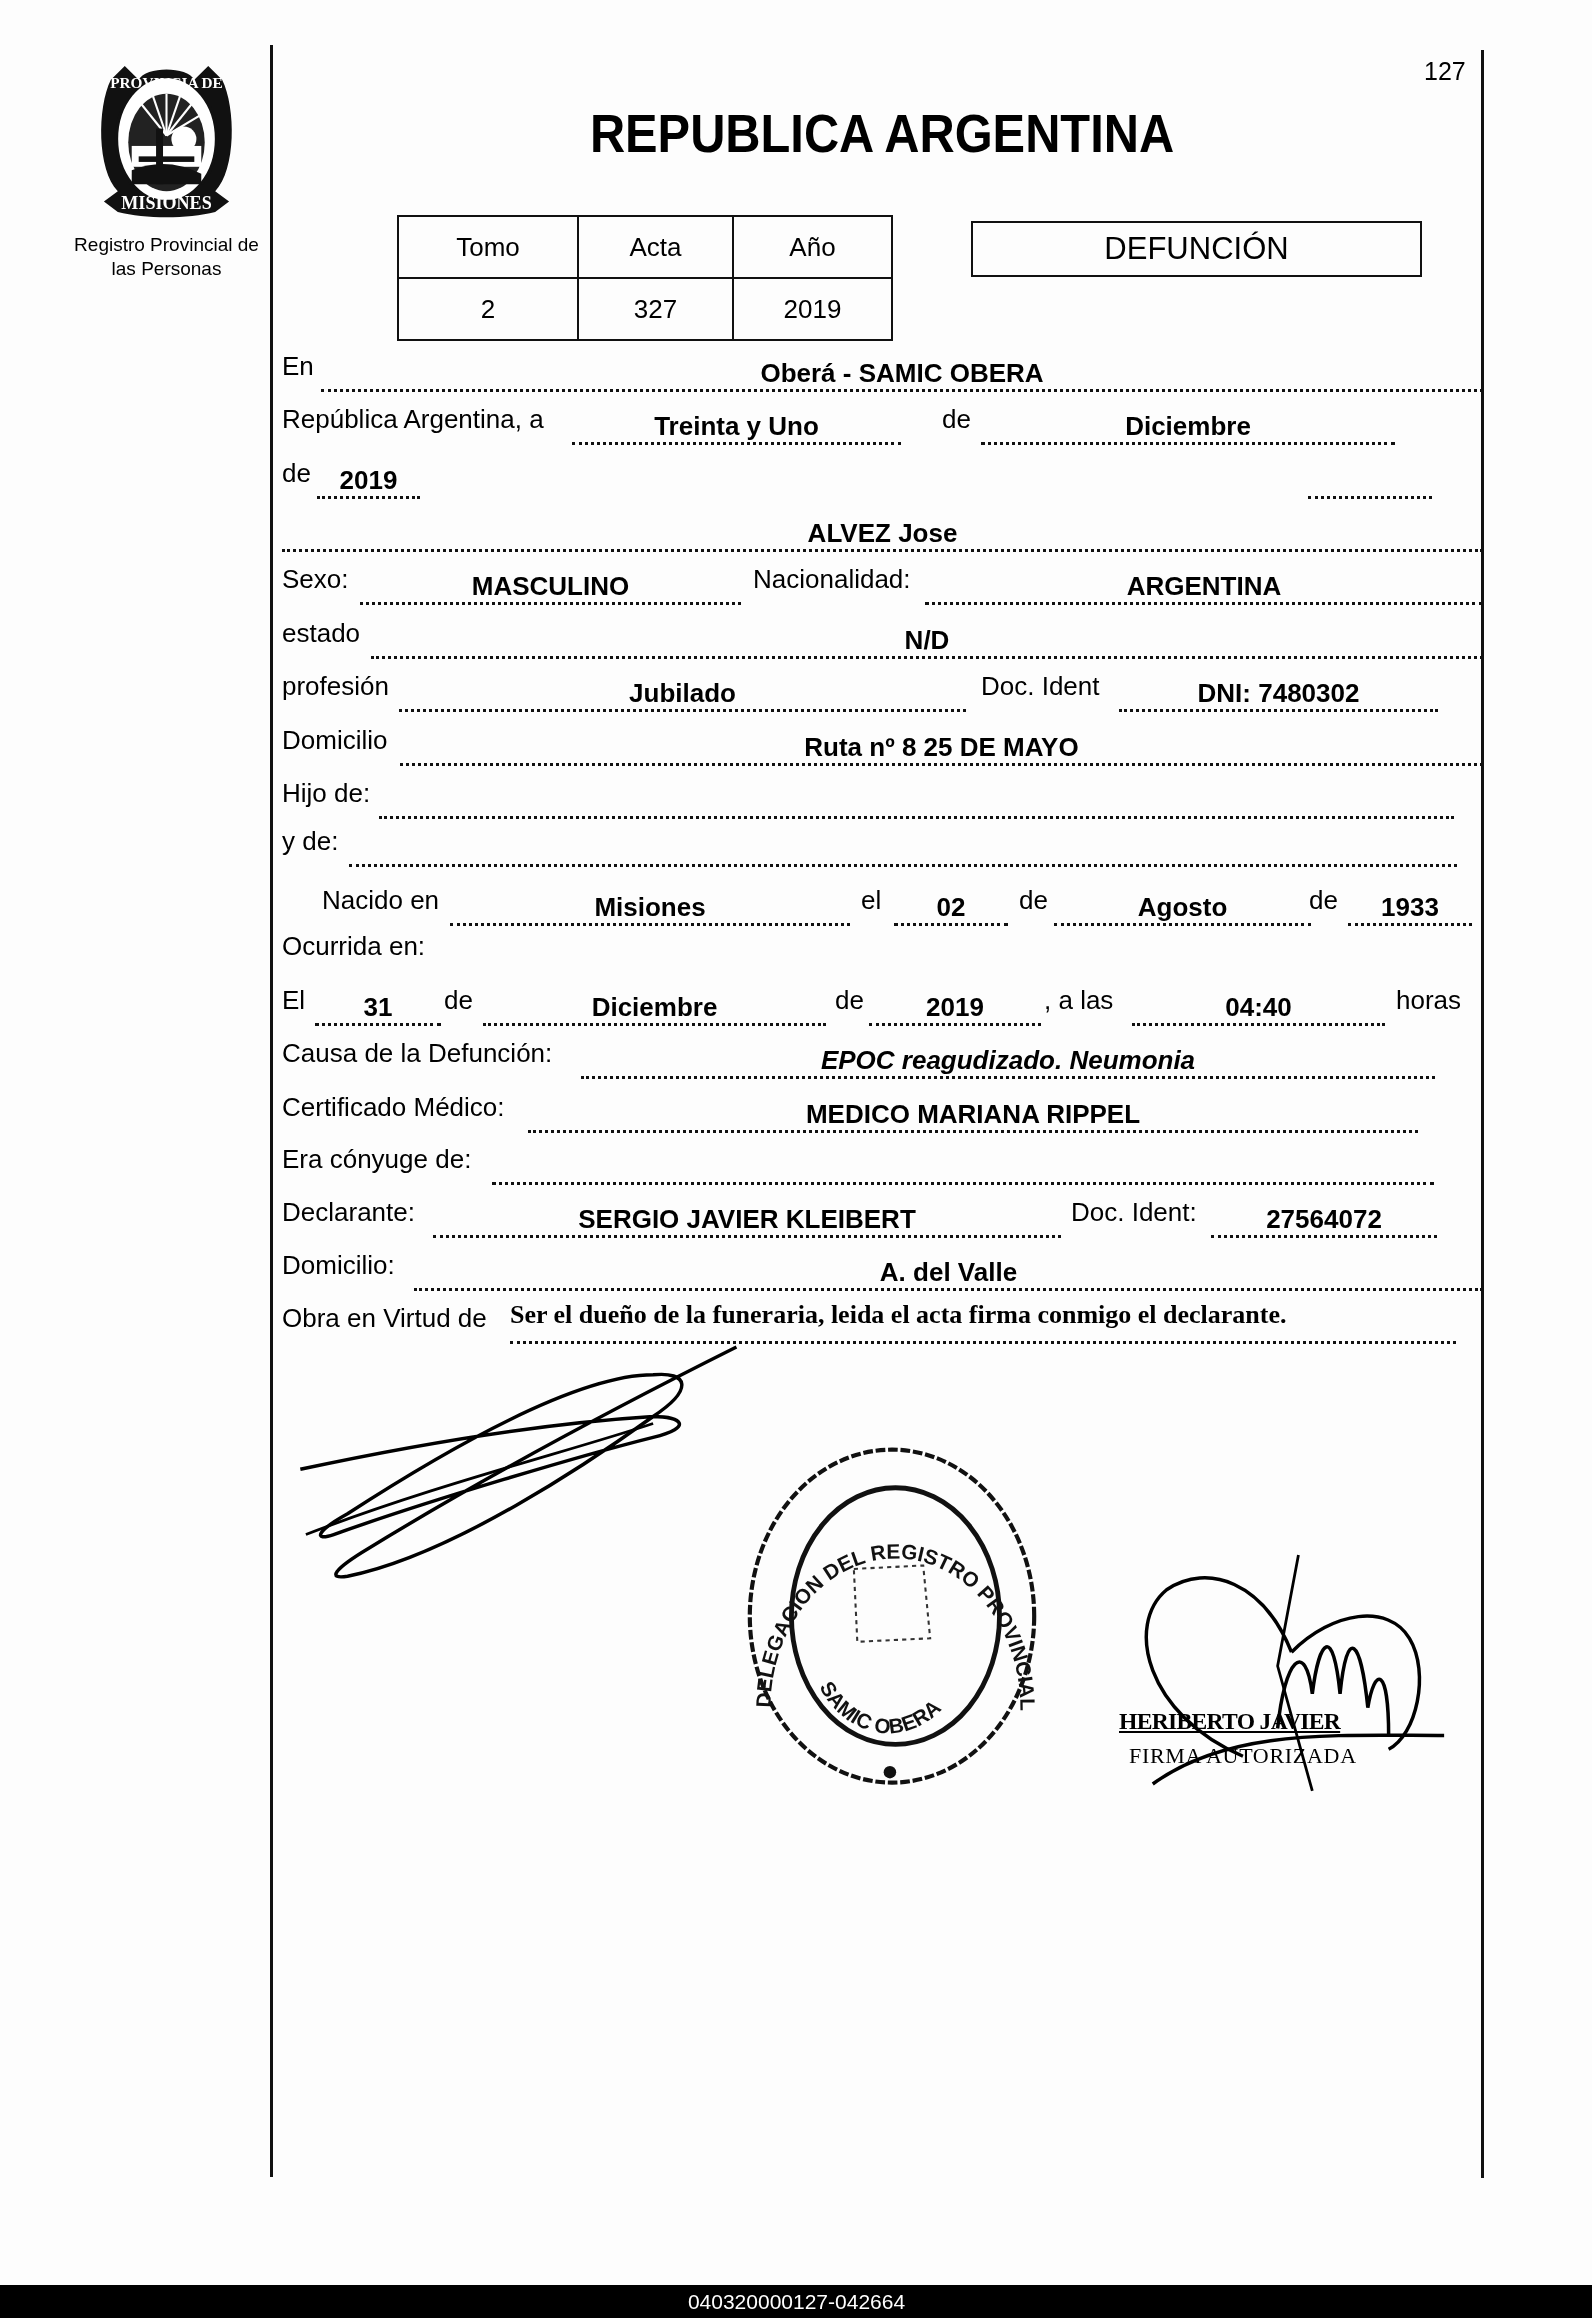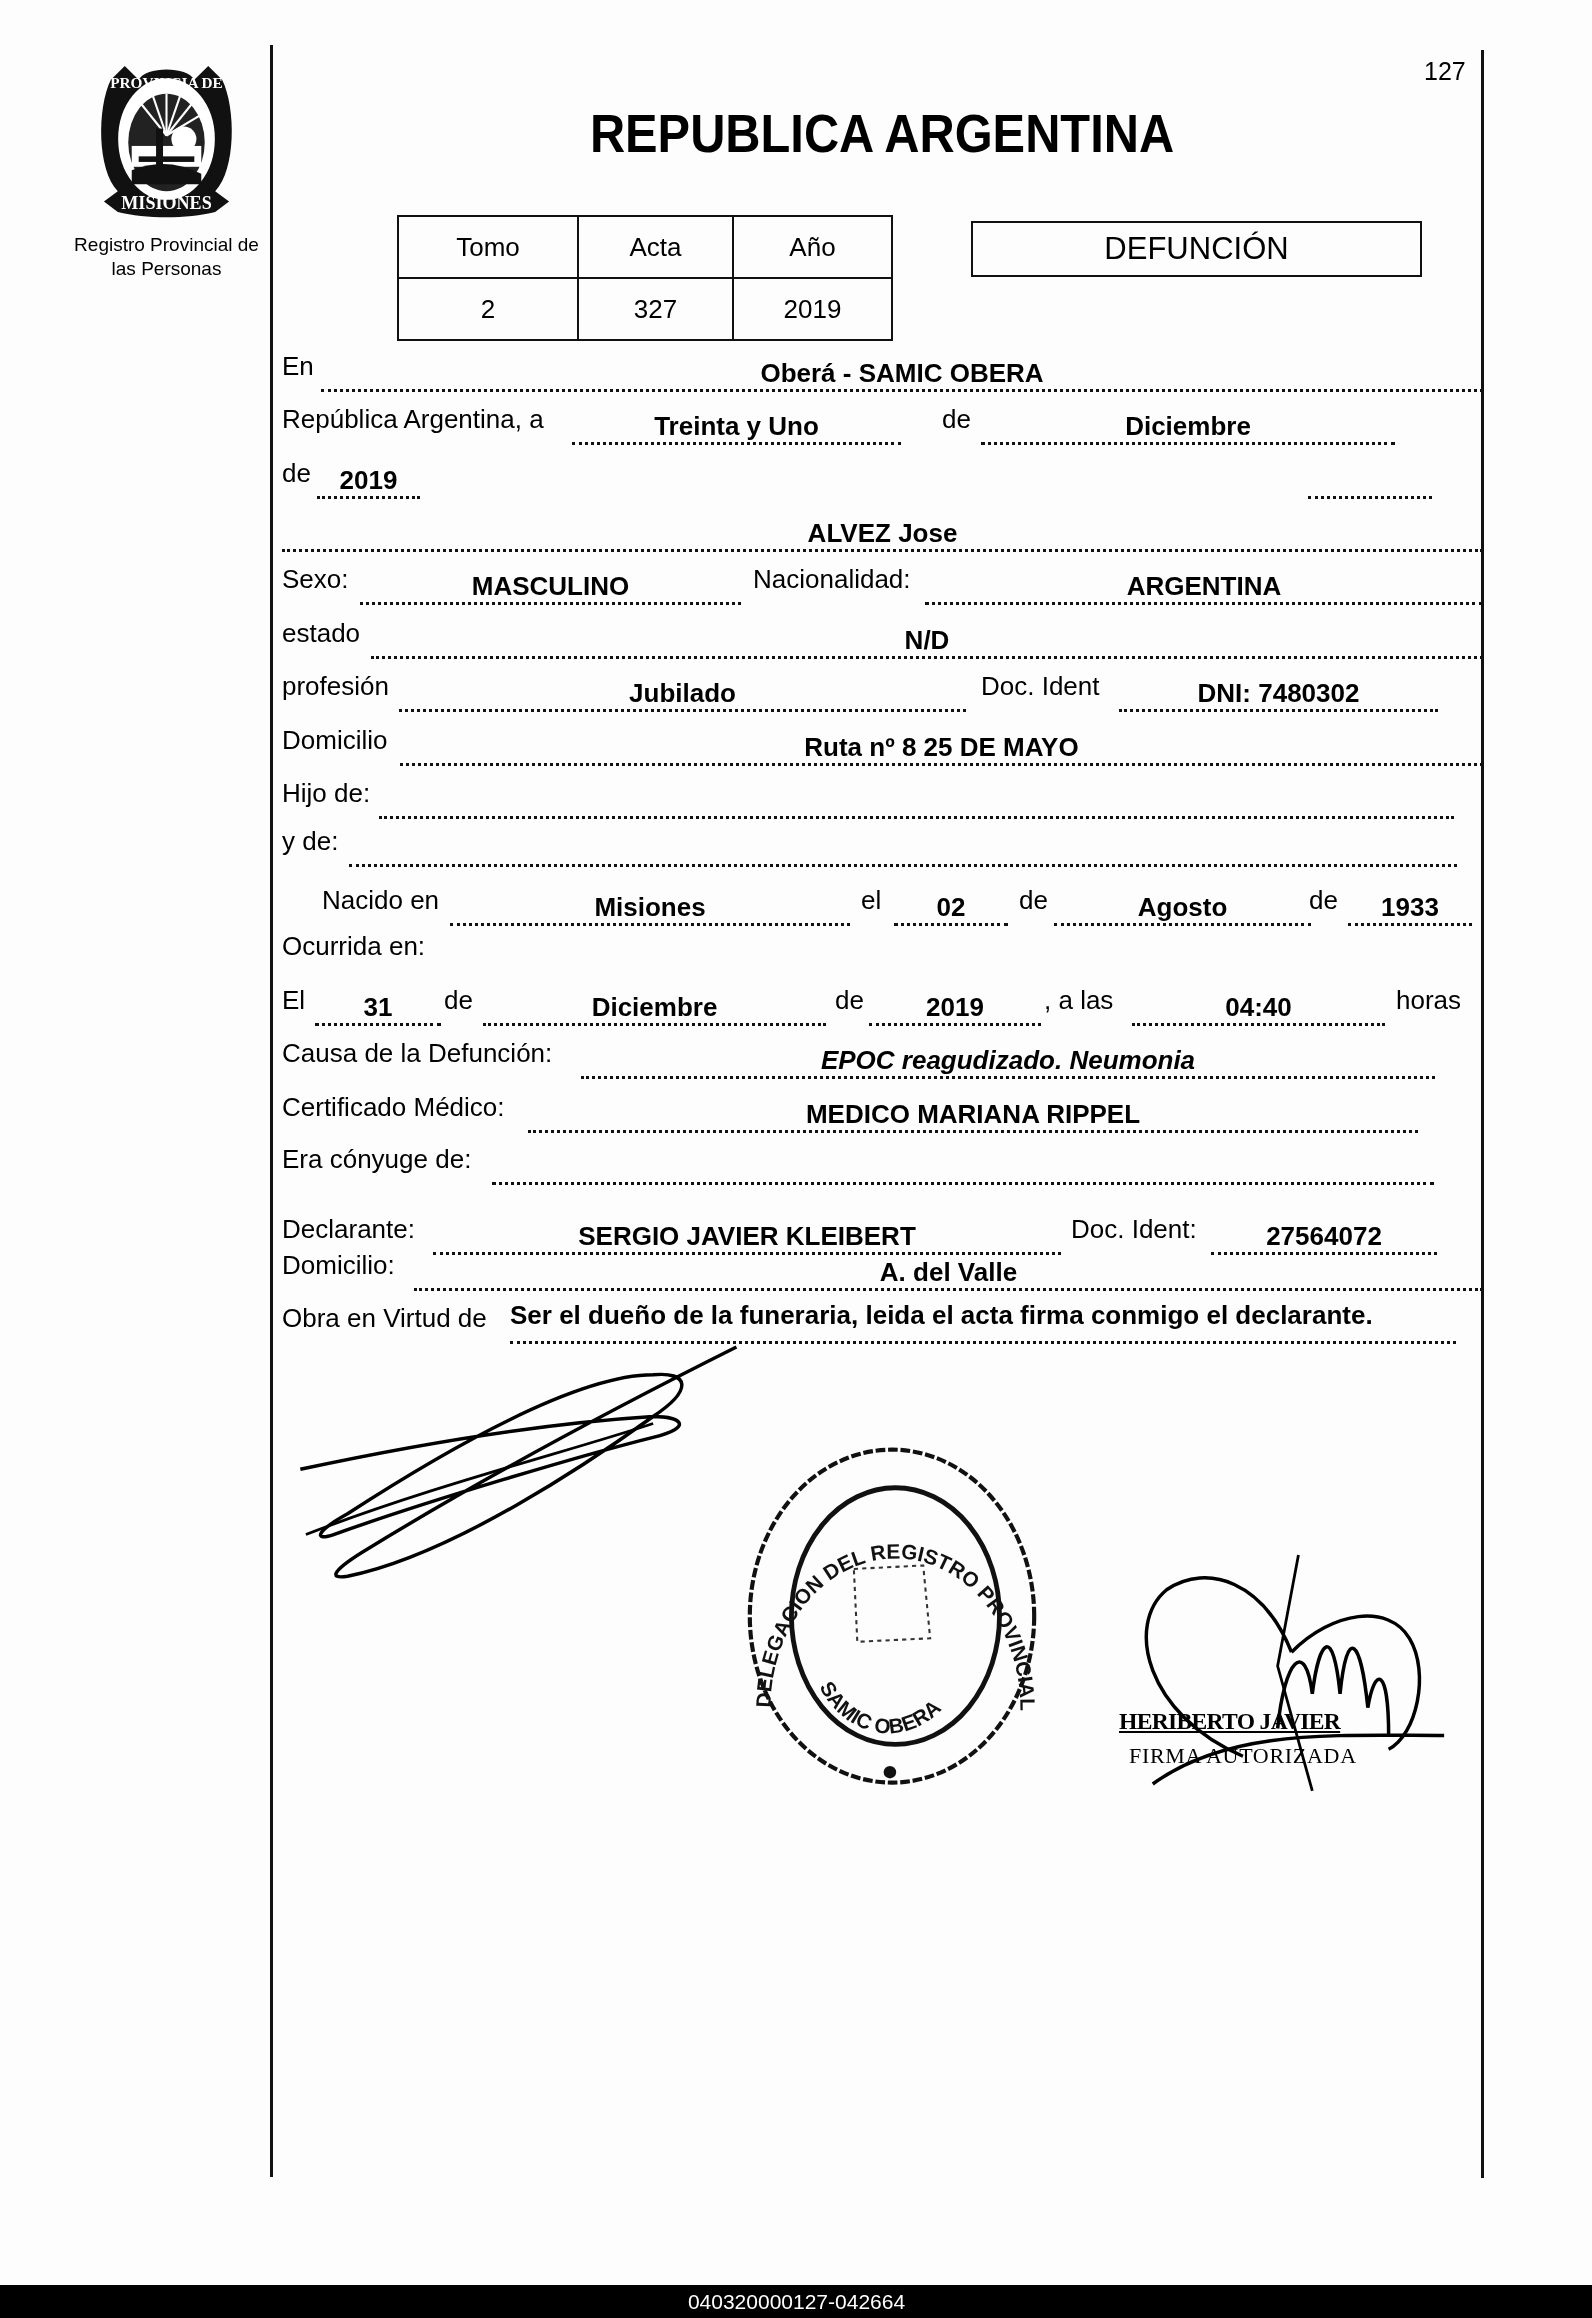--- a/index.html
+++ b/index.html
@@ -215,42 +215,42 @@
     </div>
 </div>
 
 <div class="row" style="top:1144px; width:1201px;">
   <span class="lbl" style="left:0">Era cónyuge de:</span>
   <div class="fld" style="left:210px; width:942px;">
       <span class="val"></span>
     </div>
 </div>
 
-<div class="row" style="top:1197px; width:1201px;margin-top:17px;">
+<div class="row" style="top:1197px; width:1201px;">
   <span class="lbl" style="left:0">Declarante:</span>
   <div class="fld" style="left:151px; width:628px;">
       <span class="val">SERGIO JAVIER KLEIBERT</span>
     </div>
   <span class="lbl" style="left:789px">Doc. Ident:</span>
   <div class="fld" style="left:929px; width:226px;">
       <span class="val">27564072</span>
     </div>
 </div>
 
 <div class="row" style="top:1250px; width:1201px;">
   <span class="lbl" style="left:0">Domicilio:</span>
   <div class="fld" style="left:132px; right:0;">
       <span class="val">A. del Valle</span>
     </div>
 </div>
 
 <div class="row" style="top:1303px; width:1201px;">
   <span class="lbl" style="left:0">Obra en Virtud de</span>
   <div class="fld" style="left:228px; width:946px; border-bottom-width:3.5px;">
-      <span class="val" style="text-align:left; top:-12.5px;">Ser el dueño de la funeraria, leida el acta firma conmigo el declarante.</span>
+      <span class="val" style="text-align:left; top:-12.5px;font-family:Liberation Serif, serif;">Ser el dueño de la funeraria, leida el acta firma conmigo el declarante.</span>
     </div>
 </div>
 
 <svg style="left:292px; top:1347px;" width="500" height="264" viewBox="0 0 720 380">
   <path d="M12 176 C180 140 360 110 520 100 C560 100 580 115 520 130 C420 155 200 220 60 270 C30 280 35 265 80 240 C250 130 420 40 520 40 C570 35 580 60 520 100 C430 165 230 300 80 330 C50 335 60 320 110 290 C290 180 480 80 640 0" fill="none" stroke="#000" stroke-width="5"></path>
   <path d="M20 270 C200 200 400 150 520 110" fill="none" stroke="#000" stroke-width="4"></path>
 </svg>
 
 <svg style="left:729px; top:1430px;" width="326" height="375" viewBox="0 0 470 540">
   <ellipse cx="235" cy="268" rx="205" ry="240" fill="none" stroke="#111" stroke-width="6" stroke-dasharray="14 4"></ellipse>

